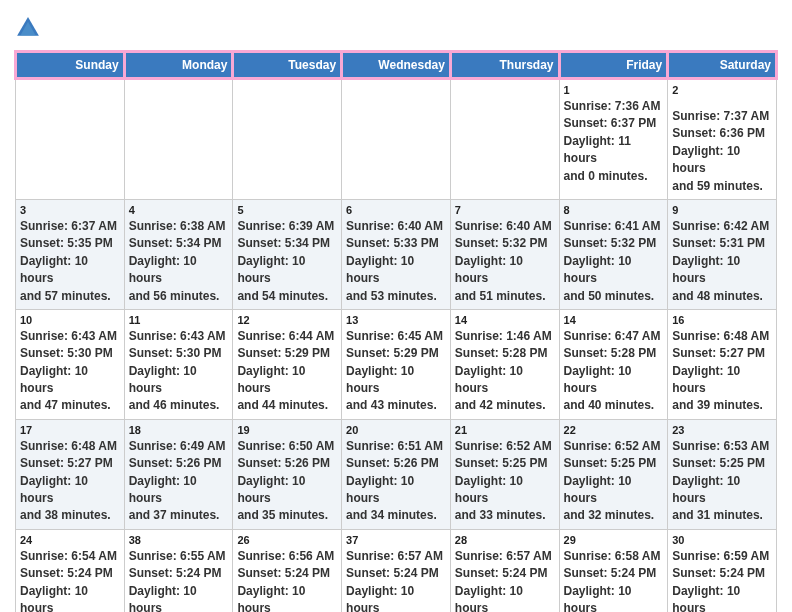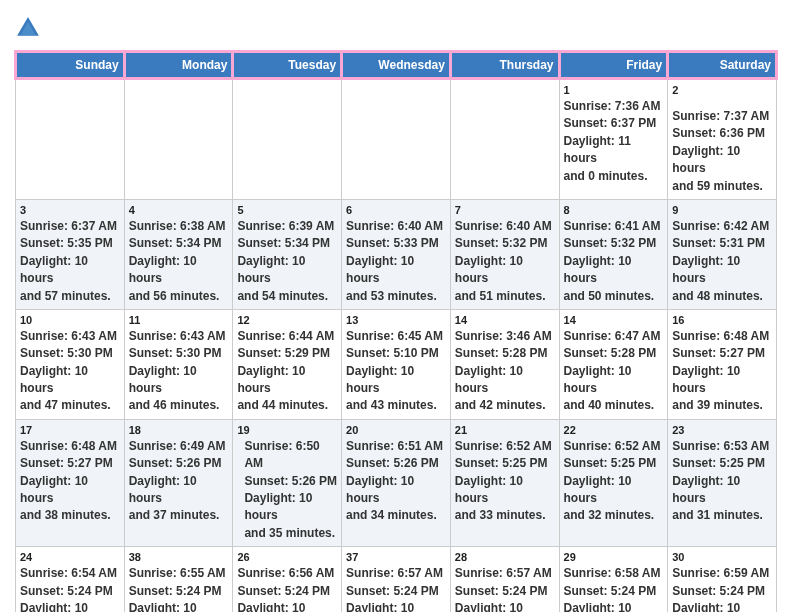--- a/index.html
+++ b/index.html
@@ -236,27 +236,27 @@
           <td>
             <span class="day-num">12</span>
             <div class="day-info" style="white-space: pre-line;">Sunrise: 6:44 AM
 Sunset: 5:29 PM
 Daylight: 10 hours
 and 44 minutes.</div>
           </td>
           <td>
             <span class="day-num">13</span>
             <div class="day-info" style="white-space: pre-line;">Sunrise: 6:45 AM
-Sunset: 5:10 PM
+Sunset: 5:29 PM
 Daylight: 10 hours
 and 43 minutes.</div>
           </td>
           <td>
             <span class="day-num">14</span>
-            <div class="day-info" style="white-space: pre-line;">Sunrise: 3:46 AM
+            <div class="day-info" style="white-space: pre-line;">Sunrise: 1:46 AM
 Sunset: 5:28 PM
 Daylight: 10 hours
 and 42 minutes.</div>
           </td>
           <td>
             <span class="day-num">14</span>
             <div class="day-info" style="white-space: pre-line;">Sunrise: 6:47 AM
 Sunset: 5:28 PM
 Daylight: 10 hours
 and 40 minutes.</div>
@@ -279,21 +279,21 @@
           </td>
           <td>
             <span class="day-num">18</span>
             <div class="day-info" style="white-space: pre-line;">Sunrise: 6:49 AM
 Sunset: 5:26 PM
 Daylight: 10 hours
 and 37 minutes.</div>
           </td>
           <td>
             <span class="day-num">19</span>
-            <div class="day-info" style="white-space: pre-line; margin-left: 7px;">Sunrise: 6:50 AM
+            <div class="day-info" style="white-space: pre-line;">Sunrise: 6:50 AM
 Sunset: 5:26 PM
 Daylight: 10 hours
 and 35 minutes.</div>
           </td>
           <td>
             <span class="day-num">20</span>
             <div class="day-info" style="white-space: pre-line;">Sunrise: 6:51 AM
 Sunset: 5:26 PM
 Daylight: 10 hours
 and 34 minutes.</div>

